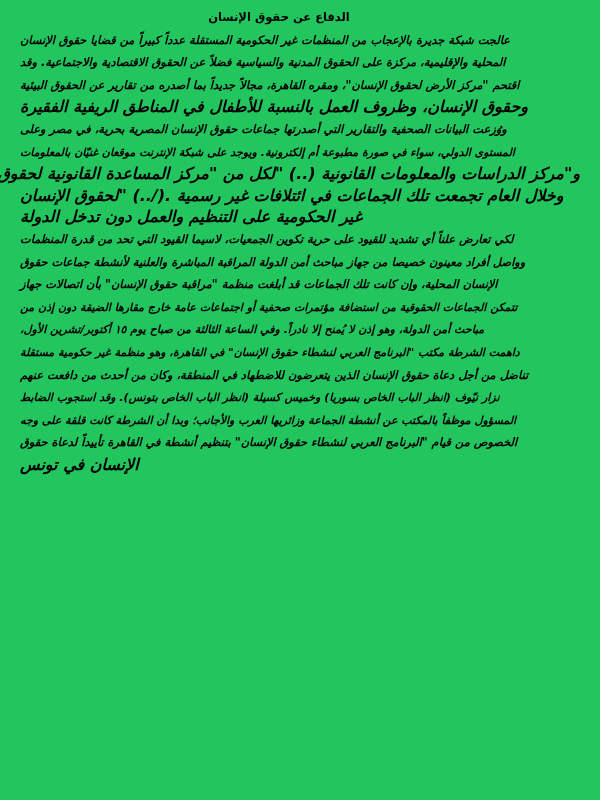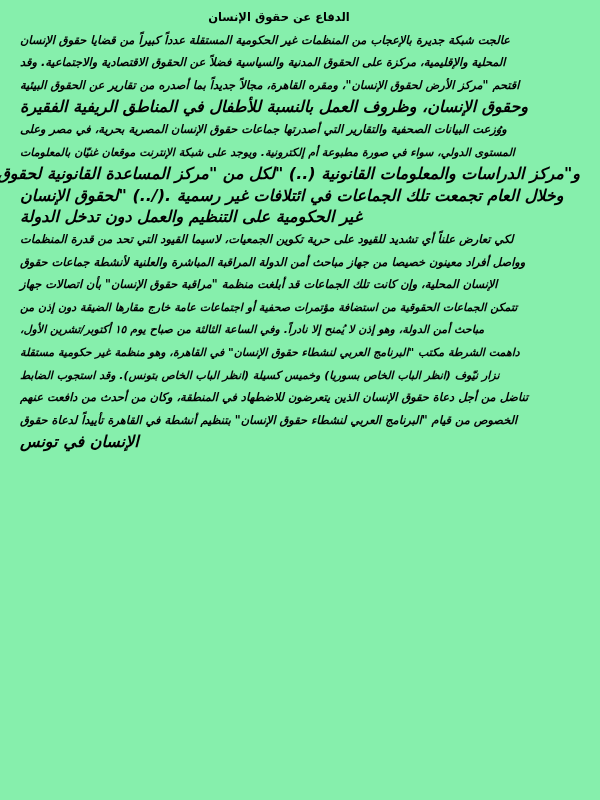--- a/index.html
+++ b/index.html
@@ -11,21 +11,21 @@
     width: 600px;
     height: 800px;
     overflow: hidden;
     font-family: "DejaVu Sans", sans-serif;
   }
 
   #page {
     position: relative;
     width: 600px;
     height: 800px;
-    background: #86efac;
+    background: #22c55e;
     box-sizing: border-box;
   }
 
   #doc-body {
     position: absolute;
     top: 6px;
     right: 20px;
     left: 20px;
     direction: rtl;
     text-align: center;
@@ -125,24 +125,27 @@
     <div class="body-row">
       <span class="doc-line xwide">تتمكن الجماعات الحقوقية من استضافة مؤتمرات صحفية أو اجتماعات عامة خارج مقارها الضيقة دون إذن من</span>
     </div>
     <div class="body-row">
       <span class="doc-line xwide">مباحث أمن الدولة، وهو إذن لا يُمنح إلا نادراً. وفي الساعة الثالثة من صباح يوم ١٥ أكتوبر/تشرين الأول،</span>
     </div>
     <div class="body-row">
       <span class="doc-line xwide">داهمت الشرطة مكتب "البرنامج العربي لنشطاء حقوق الإنسان" في القاهرة، وهو منظمة غير حكومية مستقلة</span>
     </div>
     <div class="body-row">
+      <span class="doc-line wide">تناضل من أجل دعاة حقوق الإنسان الذين يتعرضون للاضطهاد في المنطقة، وكان من أحدث من دافعت عنهم</span>
+    </div>
+    <div class="body-row">
       <span class="doc-line xwide">نزار نيّوف (انظر الباب الخاص  بسوريا) وخميس كسيلة (انظر الباب الخاص بتونس). وقد استجوب الضابط</span>
     </div>
     <div class="body-row">
-      <span class="doc-line wide">تناضل من أجل دعاة حقوق الإنسان الذين يتعرضون للاضطهاد في المنطقة، وكان من أحدث من دافعت عنهم</span>
+      <span class="doc-line xwide">المسؤول موظفاً بالمكتب عن أنشطة الجماعة وزائريها العرب والأجانب؛ وبدا أن الشرطة كانت قلقة على وجه</span>
     </div>
     <div class="body-row">
       <span class="doc-line wide">الخصوص من قيام "البرنامج العربي لنشطاء حقوق الإنسان" بتنظيم أنشطة في القاهرة تأييداً لدعاة حقوق</span>
     </div>
     <div class="body-row">
       <span class="doc-line">الإنسان في تونس</span>
     </div>
 
   </div>
 

